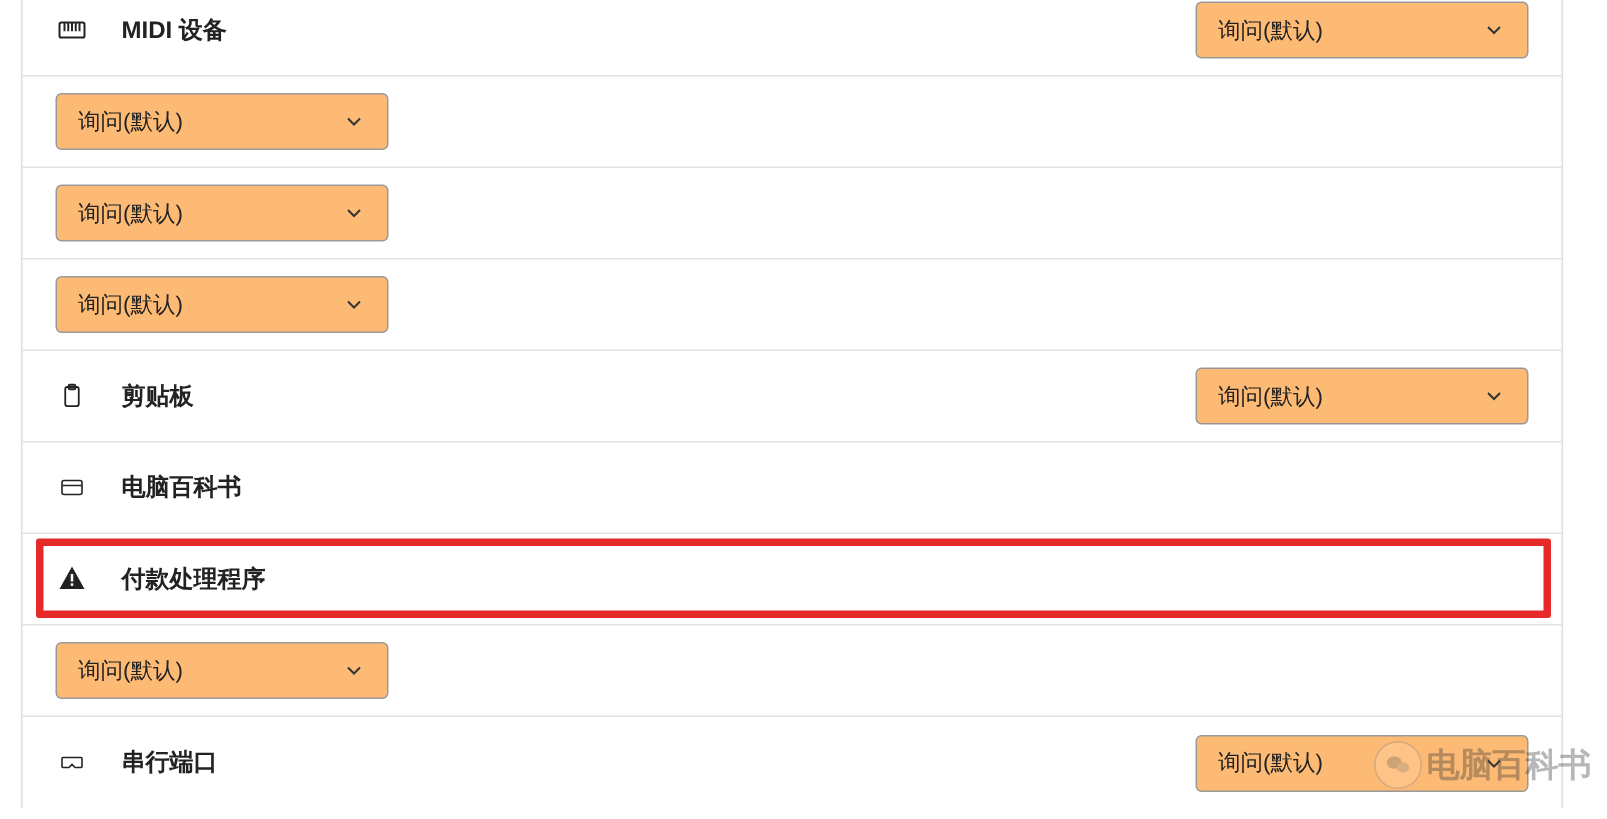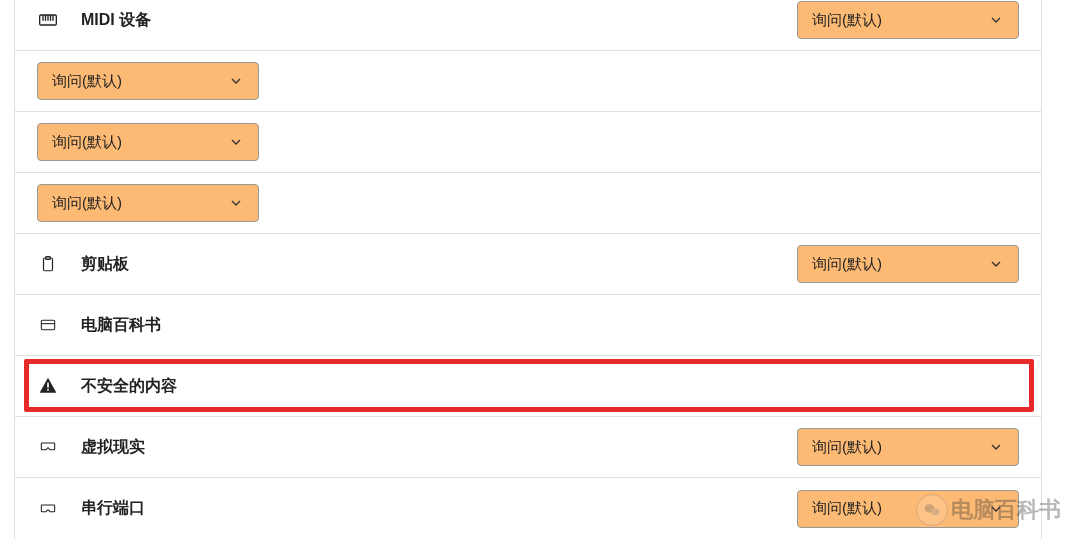--- a/index.html
+++ b/index.html
@@ -201,33 +201,25 @@
 
   <div class="row">
     <div class="left">
       <span class="icon">
         <svg viewBox="0 0 24 24" width="20" height="20" fill="#222">
           <path d="M12 2 L22 20 H2 Z"></path>
           <rect x="11" y="8" width="2" height="6" fill="#fff"></rect>
           <rect x="11" y="15.5" width="2" height="2" fill="#fff"></rect>
         </svg>
       </span>
-      <span class="label">不安全的内容</span>
-    </div>
-  </div>
-
-  <div class="row">
-    <div class="left">
-      <span class="icon">
-        <svg viewBox="0 0 24 24" width="22" height="16" fill="none" stroke="#222" stroke-width="1.6">
-          <path d="M3 6 h18 a1 1 0 0 1 1 1 v8 a1 1 0 0 1-1 1 h-6 l-3-3-3 3 H3 a1 1 0 0 1-1-1 V7 a1 1 0 0 1 1-1 z"></path>
-        </svg>
-      </span>
-      <span class="label">虚拟现实</span>
-    </div>
+      <span class="label">付款处理程序</span>
+    </div>
+  </div>
+
+  <div class="row">
     <div class="select">
       <span class="select-text">询问(默认)</span>
       <span class="chevron">
         <svg width="16" height="16" viewBox="0 0 24 24" fill="none" stroke="#333" stroke-width="2">
             <polyline points="6 9 12 15 18 9"></polyline>
           </svg>
       </span>
     </div>
   </div>
 

